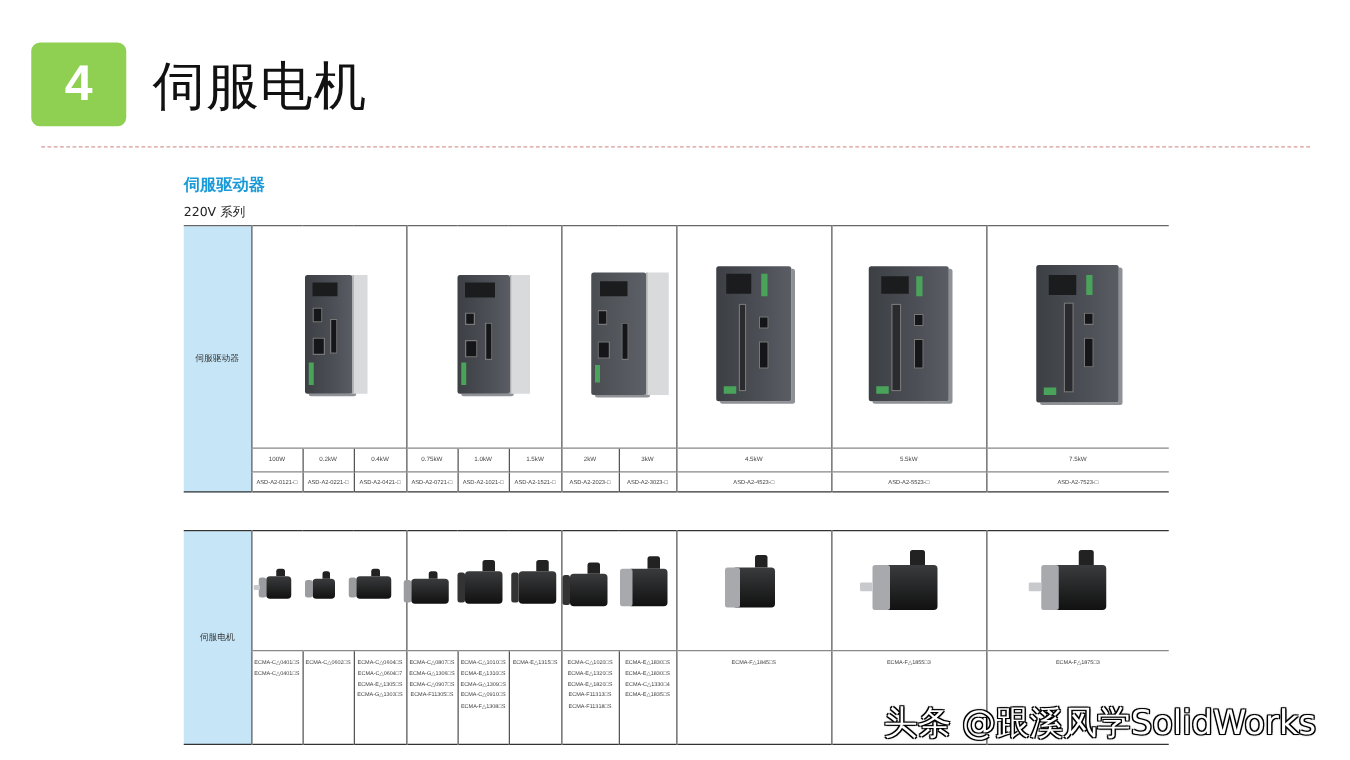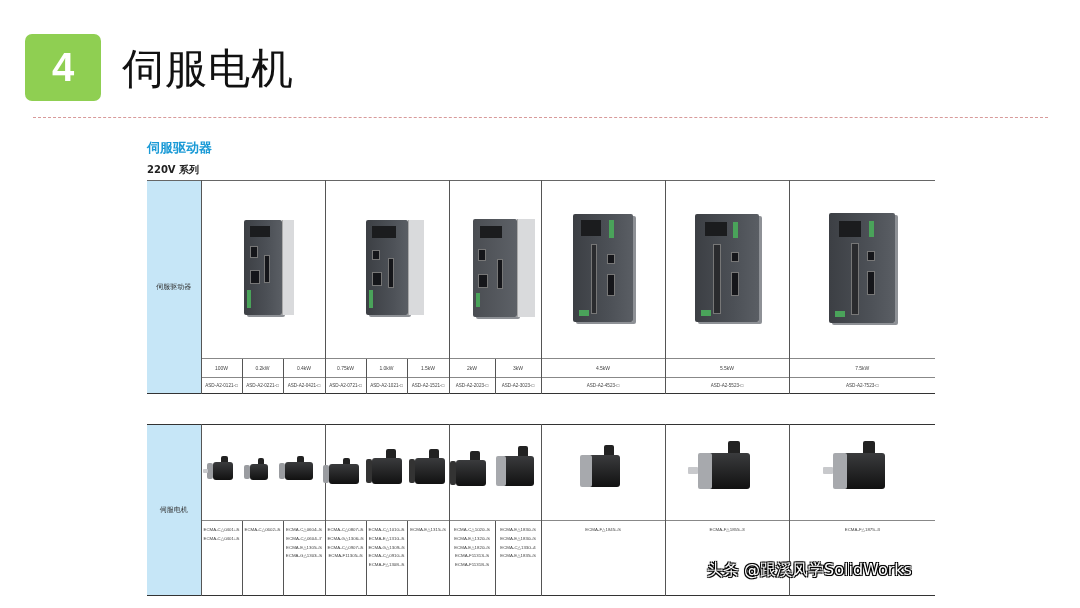--- a/index.html
+++ b/index.html
@@ -18,21 +18,21 @@
   }
   .dash-line {
     position: absolute; left: 33px; top: 117px; width: 1015px; height: 0;
     border-top: 1.5px dashed #d89a9a;
   }
 
   .section-title {
     position: absolute; left: 147px; top: 139px; font-size: 13px; font-weight: bold; color: #1a9ad6;
   }
   .series-title {
-    position: absolute; left: 147px; top: 163px; font-size: 10px; font-weight: bold; color: #222;
+    position: absolute; left: 147px; top: 163px; font-size: 10px; font-weight: normal; color: #222;
   }
 
   table.grid {
     position: absolute; border-collapse: collapse; table-layout: fixed;
     font-family: "Liberation Sans", sans-serif;
   }
   table.grid td { border-left: 1px solid #555; padding: 0; vertical-align: middle; text-align: center; }
   table.grid td.label-cell {
     background: #c6e6f7; border-left: none; font-size: 7px; color: #333;
   }
@@ -58,21 +58,21 @@
   .drive-body .green { position: absolute; background: #4aa35a; }
   .drive-body .side { position: absolute; top: 0; right: -12px; width: 12px; height: 100%; background: #d9dadc; border-left: 1px solid #aaa; }
 
   .motor-img { display: inline-block; position: relative; margin: 0 1px; }
   .motor-body { position: relative; background: linear-gradient(180deg, #3a3b3d 0%, #111 100%); border-radius: 3px; }
   .motor-flange { position: absolute; left: -6px; background: #9a9ca0; border-radius: 2px; }
   .motor-shaft { position: absolute; background: #c8c9cc; border-radius: 1px; }
   .motor-conn { position: absolute; background: #222; border-radius: 2px 2px 0 0; }
 
   .watermark {
-    position: absolute; left: 707px; top: 560px; font-size: 16px; color: #fff;
+    position: absolute; left: 707px; top: 560px; font-size: 27px; color: #fff;
     font-family: "DejaVu Sans", sans-serif;
     text-shadow: -1px -1px 0 #000, 1px -1px 0 #000, -1px 1px 0 #000, 1px 1px 0 #000, 0 0 2px #000;
     letter-spacing: 0px; white-space: nowrap;
   }
 </style>
 </head>
 <body>
 
 <div class="num-badge">4</div>
 <div class="page-title">伺服电机</div>

